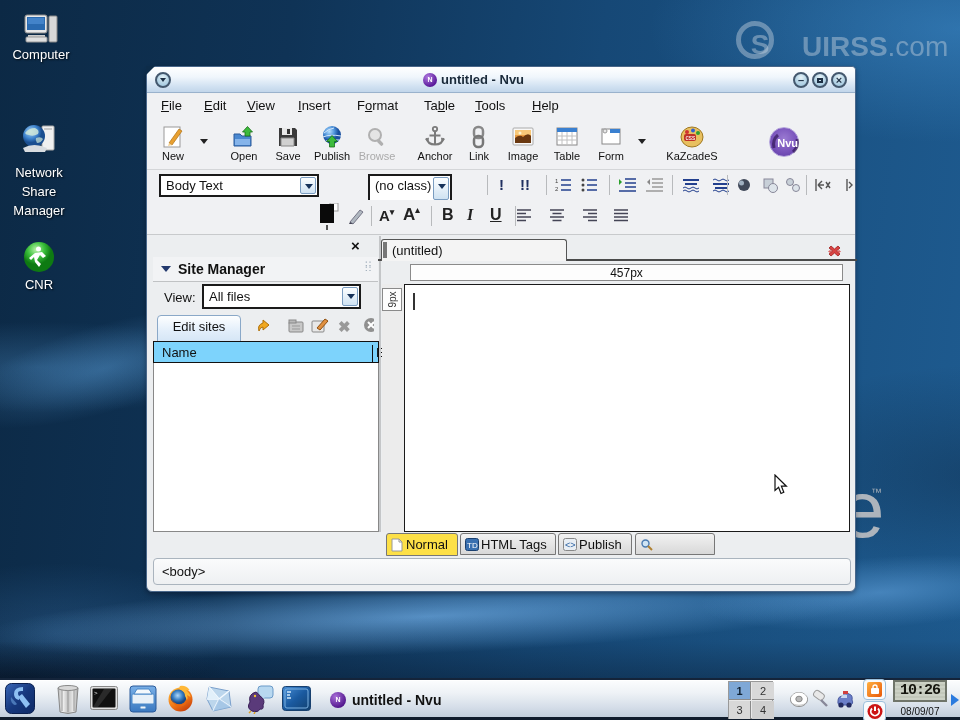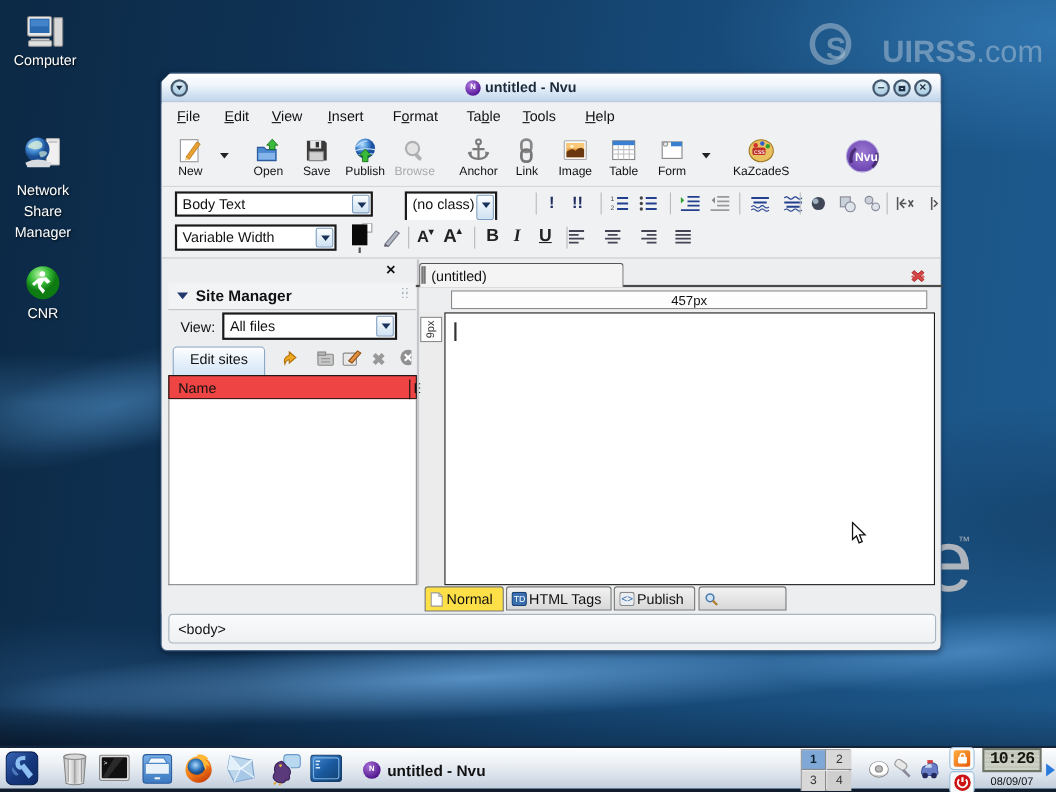--- a/index.html
+++ b/index.html
@@ -83,21 +83,21 @@
 #smhead { position:absolute; left:6px; top:190px; width:225px; height:25px; background:#f2f3f5; border-bottom:1px solid #c0c2c4; }
 #smhead .tri { position:absolute; left:8px; top:9px; width:0; height:0; border-left:5px solid transparent; border-right:5px solid transparent; border-top:6px solid #23396e; }
 #smhead .t { position:absolute; left:25px; top:4px; font-weight:bold; font-size:14px; color:#111; }
 #smhead .grip { position:absolute; right:6px; top:5px; color:#8899aa; font-size:9px; letter-spacing:1px; line-height:5px; }
 #viewrow { position:absolute; left:6px; top:216px; width:225px; height:30px; }
 #viewrow .lab { position:absolute; left:11px; top:7px; font-size:13px; color:#111; }
 #editrow { position:absolute; left:6px; top:247px; width:221px; height:27px; overflow:hidden; }
 #editbtn { position:absolute; left:4px; top:1px; width:84px; height:32px;
   background:linear-gradient(#fdfeff, #e2eefa 50%, #cfe2f4); border:1px solid #8aa8c8; border-radius:4px;
   font-size:13px; color:#111; text-align:center; line-height:21px; }
-#namehdr { position:absolute; left:6px; top:274px; width:226px; height:22px; background:#ef4444; border:1px solid #111; }
+#namehdr { position:absolute; left:6px; top:274px; width:226px; height:22px; background:#7dd3fc; border:1px solid #111; }
 #namehdr .n { position:absolute; left:8px; top:3px; font-size:13px; color:#111; }
 #namehdr .e { position:absolute; left:218px; top:3px; font-size:13px; color:#111; border-left:1px solid #111; height:22px; padding-left:3px; }
 #plist { position:absolute; left:6px; top:296px; width:226px; height:169px; background:#fff; border:1px solid #888; border-top:none; }
 
 #splitter { position:absolute; left:232px; top:169px; width:2px; height:296px; background:#c4c6c8; }
 
 #tabrow { position:absolute; left:231px; top:172px; width:479px; height:22px; border-bottom:2px solid #4a4a4a; }
 #tab1 { position:absolute; left:3px; top:0px; width:186px; height:22px; background:#f4f4f4; border:1px solid #555; border-bottom:none; border-radius:3px 3px 0 0; }
 #tab1 .g { position:absolute; left:1px; top:2px; width:4px; height:16px; border-left:2px solid #777; border-right:2px solid #777; }
 #tab1 .t { position:absolute; left:10px; top:3px; font-size:13px; color:#111; }
@@ -328,21 +328,21 @@
             <rect x="5" y="9" width="12" height="7" rx="2" fill="#c03028"></rect>
             <text x="6.5" y="14.8" font-size="6.5" fill="#fff" font-family="Liberation Sans">css</text>
           </svg>
         <span class="lbl">KaZcadeS</span>
       </div>
     </div>
     <div id="nvulogo"><svg style="position:absolute;left:0;top:0;" width="31" height="31" viewBox="0 0 31 31">
           <path d="M4 20 Q2 12 8 7 M27 11 Q29 19 23 24" stroke="rgba(30,5,60,0.55)" stroke-width="3" fill="none"></path>
         </svg><span style="position:relative;">Nvu</span></div>
     <div id="tb2">
-      <div class="combo" style="left:12px; top:4px; width:180px; height:23px;">
+      <div class="combo" style="left:12px; top:4px; width:160px; height:23px;">
           <span class="ct">Body Text</span>
           <span class="cbtn"></span>
         </div>
       <div class="combo" style="left:221px; top:4px; width:84px; height:29px;">
           <span class="ct">(no class)</span>
           <span class="cbtn"></span>
         </div>
       <div class="vsep" style="left:340px; top:5px; height:20px;"></div>
       <div class="mini" style="left:352px; top:6px; font-weight:bold; color:#203060; font-size:15px;">!</div>
       <div class="mini" style="left:373px; top:6px; font-weight:bold; color:#203060; font-size:15px;">!!</div>
@@ -394,24 +394,20 @@
           </svg></div>
       <div class="vsep" style="left:659px; top:5px; height:20px;"></div>
       <div class="mini" style="left:667px; top:6px;"><svg width="22" height="18" viewBox="0 0 22 18">
             <path d="M2 3 L2 15 M10 9 L4 9 M4 9 L8 5 M4 9 L8 13 M12 6 L16 12 M16 6 L12 12" stroke="#555" stroke-width="1.4" fill="none"></path>
           </svg></div>
       <div class="mini" style="left:698px; top:6px;"><svg width="8" height="18" viewBox="0 0 8 18">
             <path d="M2 3 L2 15 M4 6 L7 9 L4 12" stroke="#555" stroke-width="1.4" fill="none"></path>
           </svg></div>
     </div>
     <div id="tb3">
-      <div class="combo" style="left:12px; top:4px; width:147px; height:24px;">
-          <span class="ct">Variable Width</span>
-          <span class="cbtn"></span>
-        </div>
       <div class="mini" style="left:173px; top:3px;"><svg width="26" height="28" viewBox="0 0 26 28">
             <rect x="10" y="0" width="8" height="8" fill="#fff" stroke="#999"></rect>
             <rect x="0" y="1" width="14" height="19" fill="#0a0a0a"></rect>
             <rect x="6" y="22" width="2" height="5" fill="#555"></rect>
           </svg></div>
       <div class="mini" style="left:200px; top:7px;"><svg width="18" height="18" viewBox="0 0 18 18">
             <path d="M3 15 L13 3 L16 5 L6 17 Z" fill="#b0b8c0" stroke="#778"></path>
             <path d="M2 17 L3 15 L6 17 Z" fill="#445"></path>
           </svg></div>
       <div class="vsep" style="left:224px; top:6px; height:20px;"></div>

